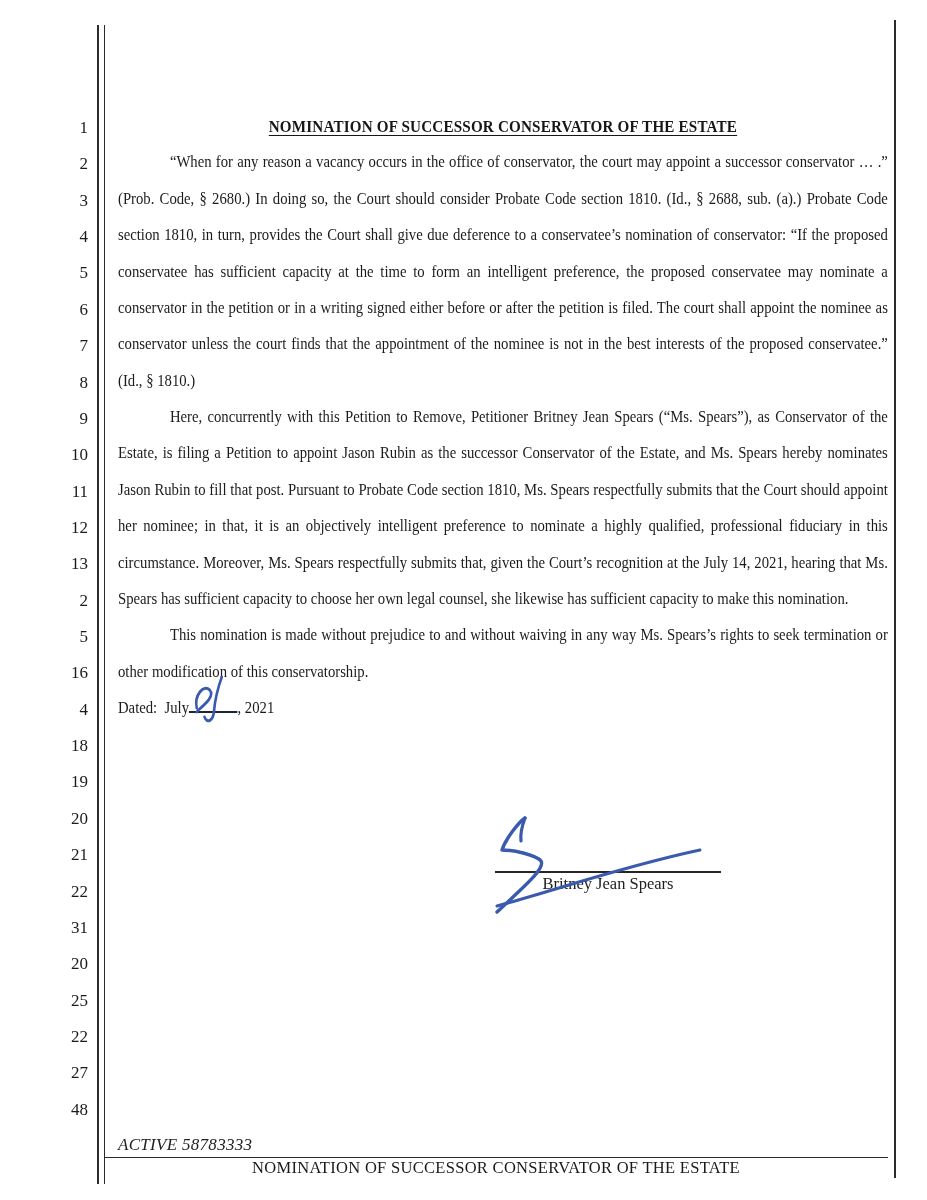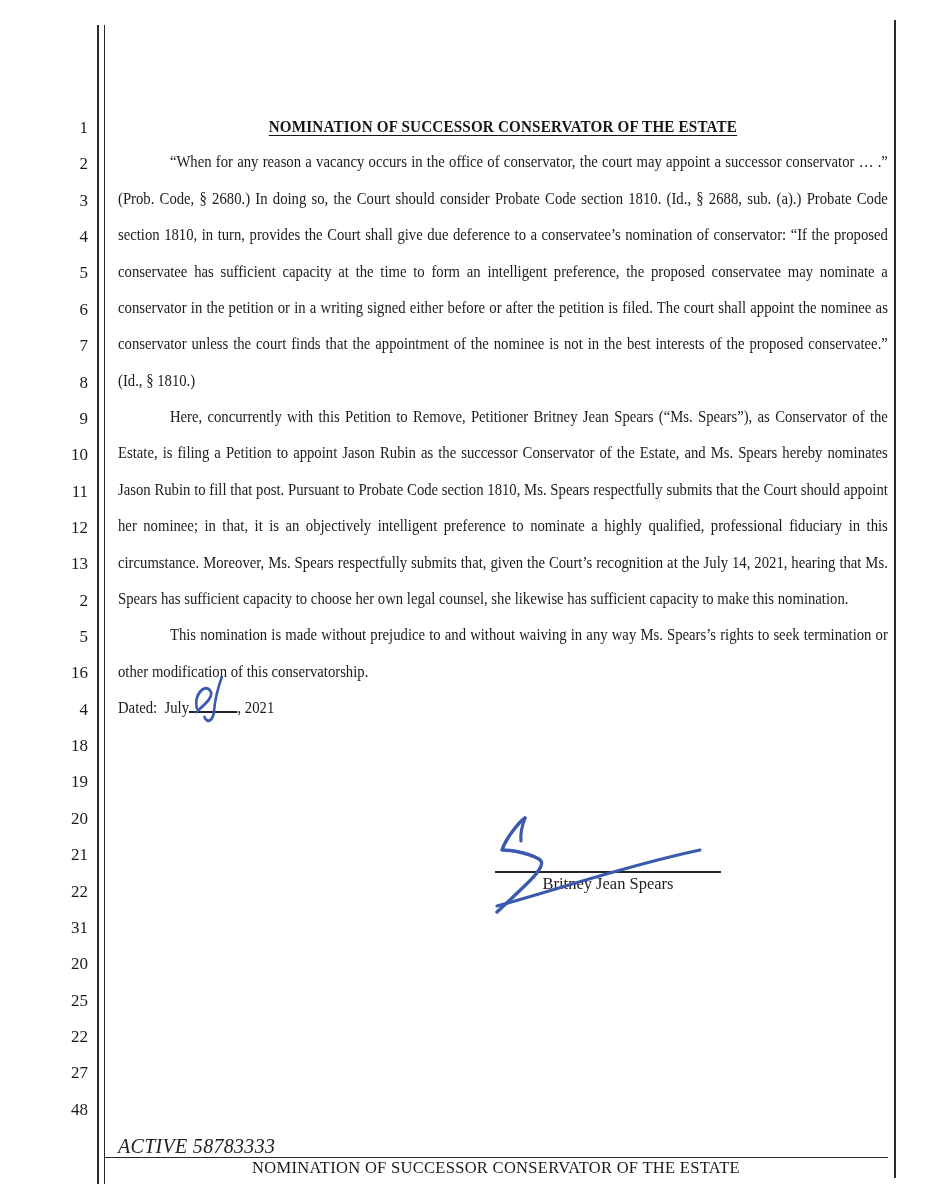--- a/index.html
+++ b/index.html
@@ -53,21 +53,21 @@
 
   
   .signature-block { position:absolute; left:440px; top:795px; width:310px; height:135px; }
   .sig-line { position:absolute; left:55px; top:76px; width:226px; height:1.7px; background:#262626; }
   .sig-name { position:absolute; left:55px; top:79px; width:226px; text-align:center; font-size:16.5px; color:#1e1e1e; }
   .sig-ink  { position:absolute; left:0; top:0; overflow:visible; }
 
   
   .footer-doc-id {
     position:absolute; left:118px; top:1135px;
-    font-style:italic; font-size:20px; letter-spacing:0.3px; color:#222;
+    font-style:italic; font-size:17px; letter-spacing:0.3px; color:#222;
   }
   .footer-rule { position:absolute; left:104px; top:1156.5px; width:784px; height:1.6px; background:#2b2b2b; }
   .footer-title {
     position:absolute; left:104px; top:1158px; width:784px;
     text-align:center; font-size:16.5px; letter-spacing:0.3px; color:#1a1a1a;
   }
 </style>
 </head>
 <body>
 

